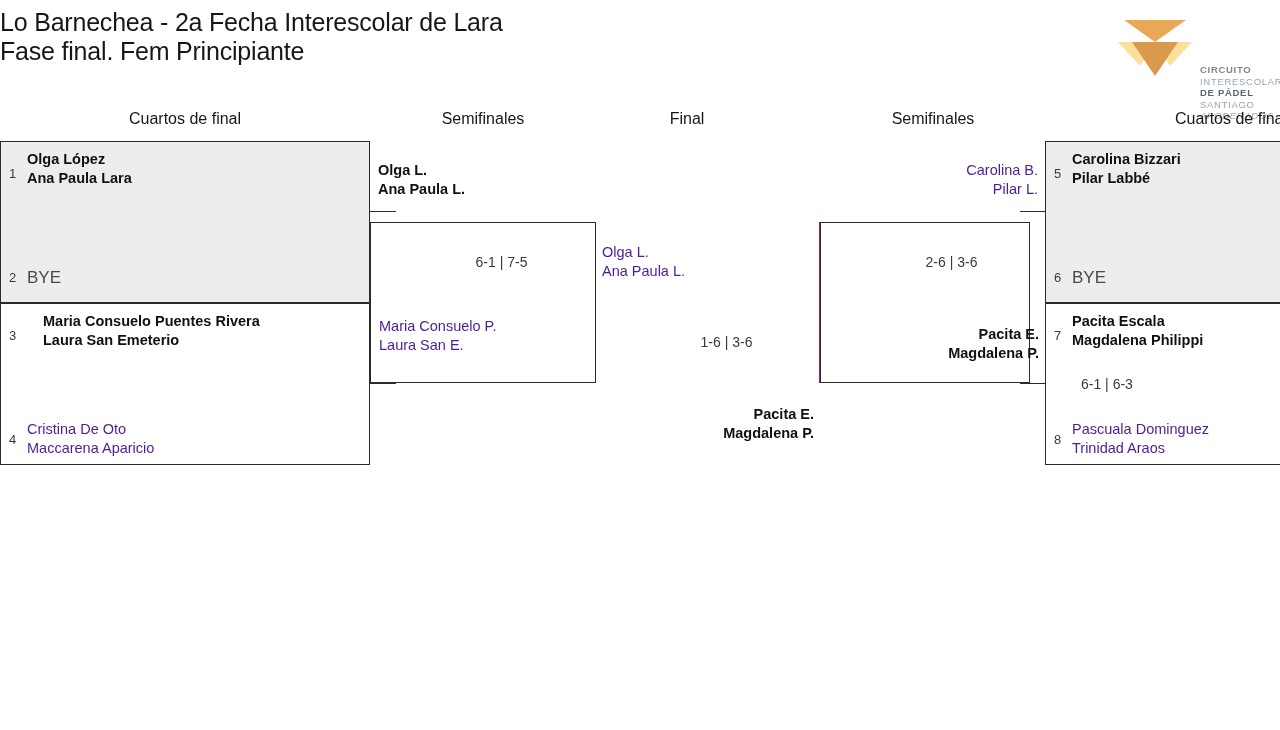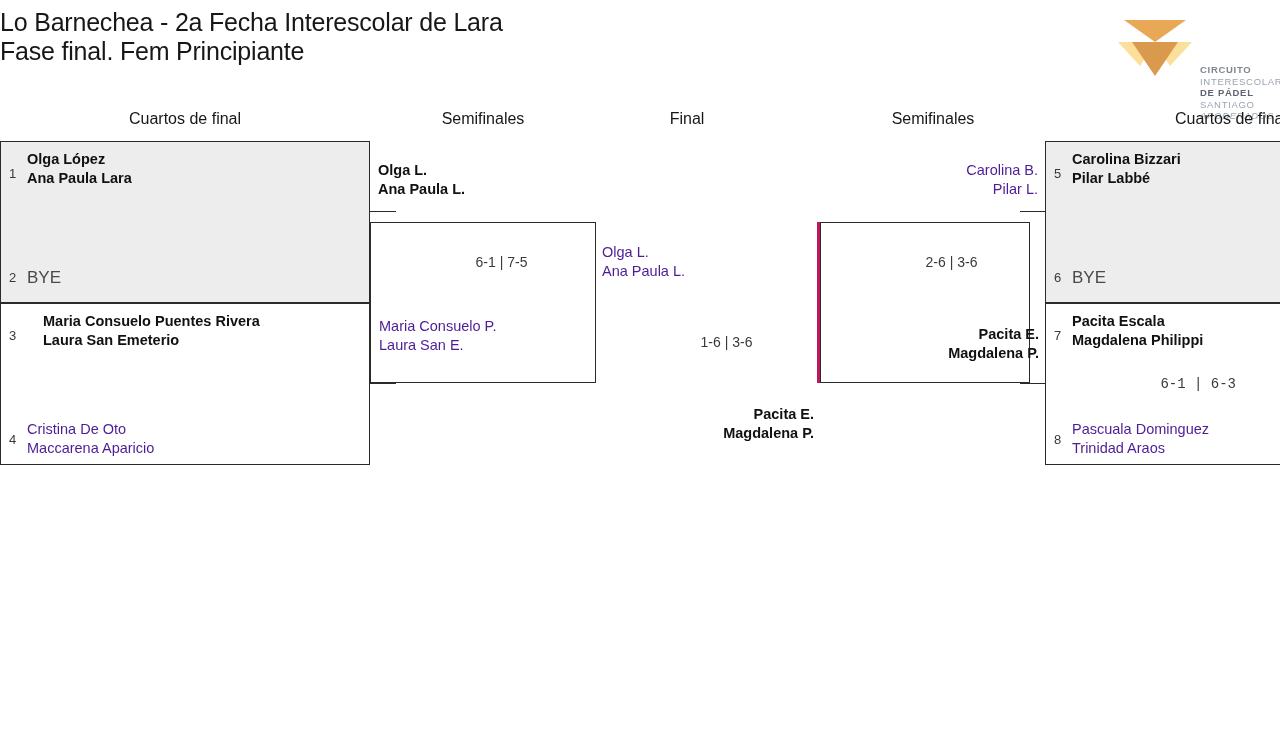--- a/index.html
+++ b/index.html
@@ -85,21 +85,21 @@
     position: absolute;
     border: 1px solid #2b2b2b;
   }
   .mbox.gray { background: #ededed; }
   .mbox.white { background: #ffffff; }
 
   
   .final-frame {
     position: absolute;
     border-left: 1px solid #2b2b2b;
-    border-right: 4px solid #be185d;
+    border-right: 2px solid #be185d;
   }
   .stub {
     position: absolute;
     height: 1px;
     background: #2b2b2b;
   }
 
   
   .team {
     position: absolute;
@@ -121,21 +121,21 @@
 
   .score {
     position: absolute;
     font-size: 14px;
     font-weight: 400;
     color: #3a3a3a;
     white-space: nowrap;
     padding-left: 35px;
   }
   .score.center { text-align: center; }
-  .score.right  { text-align: right; font-family: Liberation Mono, monospace; }
+  .score.right  { text-align: left; }
 
   .bye {
     position: absolute;
     font-size: 17px;
     font-weight: 400;
     color: #4a4a4a;
   }
 </style>
 </head>
 <body>

